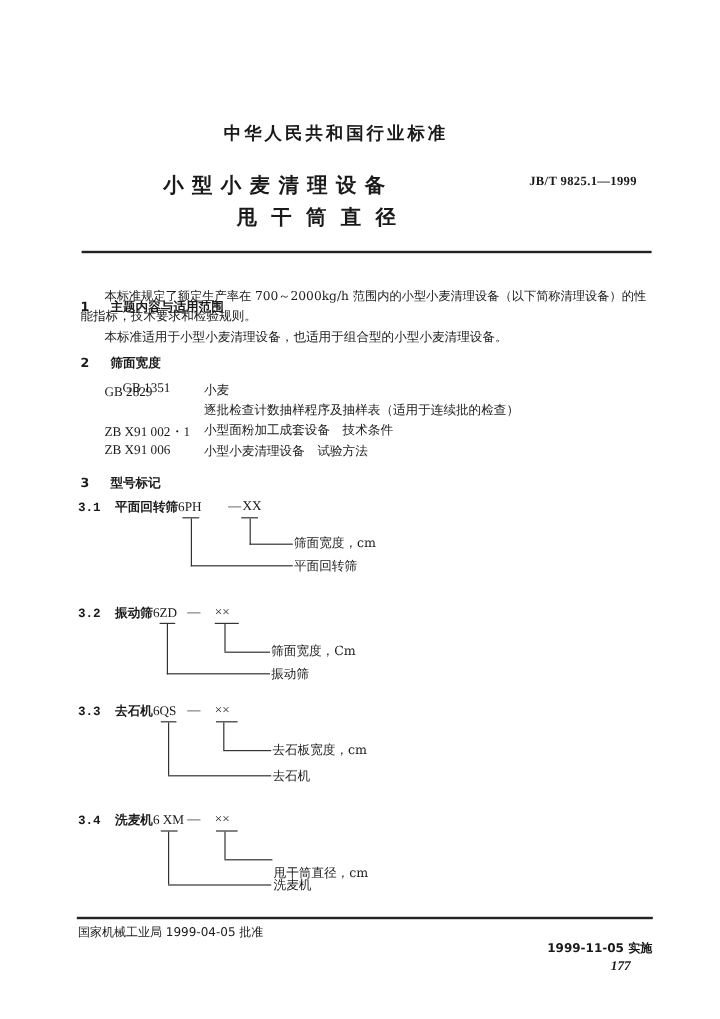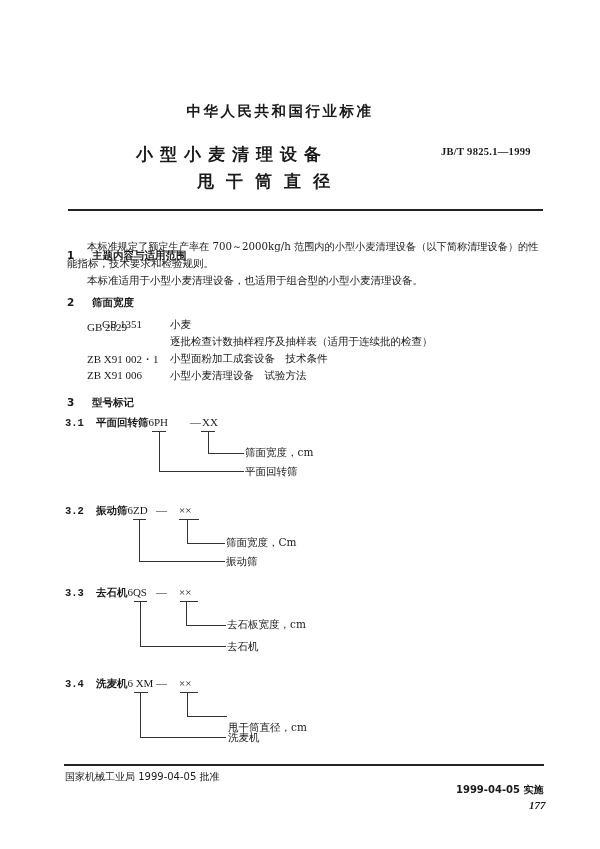--- a/index.html
+++ b/index.html
@@ -16,21 +16,21 @@
   .h { font-family: "DejaVu Sans", sans-serif; font-weight: bold; font-size: 10.5px; }
   .h .num { display: inline-block; width: 25px; }
   .p { font-size: 10.5px; font-family: "DejaVu Serif", serif; }
   .ref { font-size: 10.5px; }
   .code { font-family: "Liberation Serif", serif; font-size: 11px; }
   .sub { font-family: "DejaVu Sans", sans-serif; font-weight: bold; font-size: 10.5px; }
   .sub .snum { font-family: "Liberation Mono", monospace; font-weight: bold; margin-right: 12px; }
   .lbl { font-size: 10.5px; font-family: "DejaVu Serif", serif; }
   .ln { position: absolute; background: #333; }
   .foot { font-size: 10px; font-family: "DejaVu Sans", sans-serif; }
-  .pg { font-family: "Liberation Serif", serif; font-style: italic; font-weight: bold; font-size: 11px; margin-left: 20px; }
+  .pg { font-family: "Liberation Serif", serif; font-style: italic; font-weight: bold; font-size: 11px; }
 </style>
 </head>
 <body>
 
 <div class="abs org"><span>中华人民共和国行业标准</span></div>
 <div class="abs title1">小型小麦清理设备</div>
 <div class="abs title2">甩干筒直径</div>
 <div class="abs stdno">JB/T 9825.1—1999</div>
 
 <div class="rule" style="top:209px;"></div>
@@ -121,14 +121,14 @@
 <div class="ln" style="top:693px; left:140px; width:1px; height:44px;"></div>
 <div class="ln" style="top:737px; left:140px; width:86px; height:1px;"></div>
 <div class="ln" style="top:692px; left:180px; width:18px; height:1px;"></div>
 <div class="ln" style="top:693px; left:187px; width:1px; height:23px;"></div>
 <div class="ln" style="top:716px; left:187px; width:40px; height:1px;"></div>
 <div class="abs lbl" style="top:709px; left:228px;margin-top:12px;">甩干筒直径，cm</div>
 <div class="abs lbl" style="top:731px; left:228px;">洗麦机</div>
 
 <div class="rule" style="top:764px; left:64px; width:480px; height:1.5px;"></div>
 <div class="abs foot" style="top:770px; left:65px;">国家机械工业局 1999-04-05 批准</div>
-<div class="abs foot" style="top:783px; left:456px; font-weight:bold;">1999-04-05 实施</div>
+<div class="abs foot" style="top:783px; left:456px; font-weight:bold;">1999-11-05 实施</div>
 <div class="abs pg" style="top:799px; left:509px;">177</div>
 
 </body></html>

